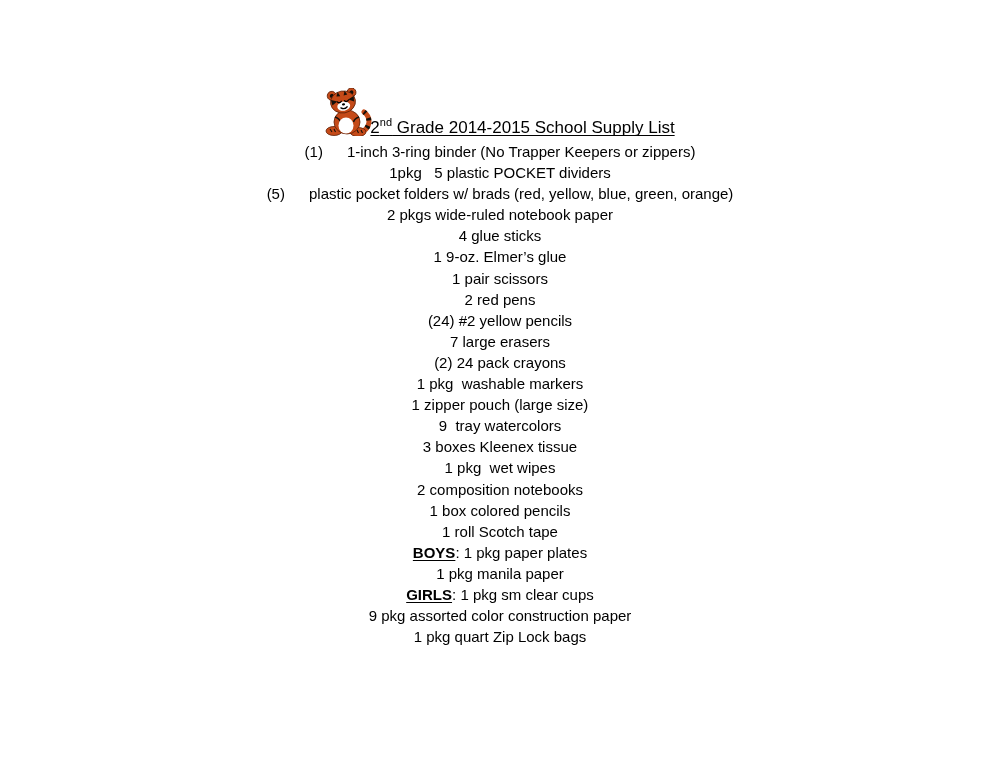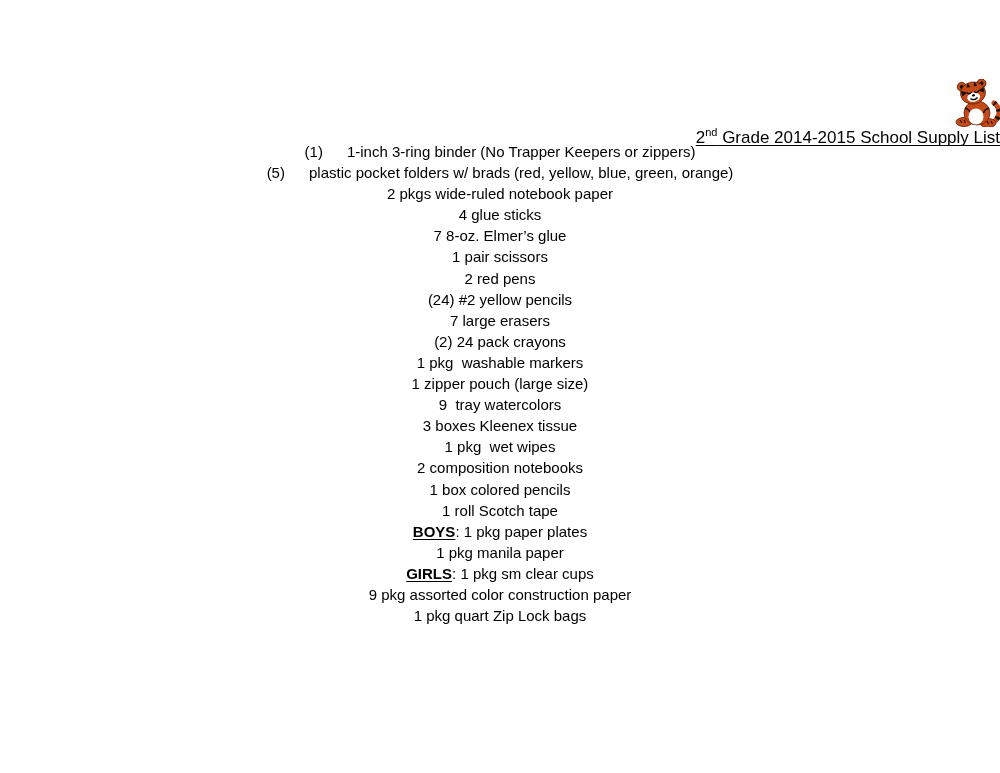--- a/index.html
+++ b/index.html
@@ -15,21 +15,20 @@
   .doc {
     position: absolute;
     inset: 0;
     padding-top: 88px;
   }
   .header-row {
     display: flex;
     justify-content: center;
     align-items: flex-end;
     height: 48px;
-    flex-direction: column;
   }
   .mascot {
     flex: 0 0 auto;
     margin-right: -2px;
     display: block;
   }
   .title {
     font-size: 17px;
     line-height: 1.1;
     position: relative;
@@ -99,28 +98,29 @@
         <ellipse cx="18.1" cy="16.4" rx="1.6" ry="1.1" fill="#000"></ellipse>
         <path d="M14.9 19.4 q3.2 2.7 6.4 0" stroke="#000" stroke-width="1.2" fill="none" stroke-linecap="round"></path>
       </g>
     </svg>
     <span class="title"><span>2</span><sup>nd</sup><span> Grade 2014-2015 School Supply List</span></span>
   </div>
 
   <div class="list" id="supply-list">
     <div class="list-item"><span class="count">(1)</span><span class="item-text">1-inch 3-ring binder (No Trapper Keepers or zippers)</span></div>
 
+    <div class="list-item"><span class="item-text">1pkg   5 plastic POCKET dividers</span></div>
 
     <div class="list-item"><span class="count">(5)</span><span class="item-text">plastic pocket folders w/ brads (red, yellow, blue, green, orange)</span></div>
 
     <div class="list-item"><span class="item-text">2 pkgs wide-ruled notebook paper</span></div>
 
     <div class="list-item"><span class="item-text">4 glue sticks</span></div>
 
-    <div class="list-item"><span class="item-text">7 8-oz. Elmer’s glue</span></div>
+    <div class="list-item"><span class="item-text">1 9-oz. Elmer’s glue</span></div>
 
     <div class="list-item"><span class="item-text">1 pair scissors</span></div>
 
     <div class="list-item"><span class="item-text">2 red pens</span></div>
 
     <div class="list-item"><span class="item-text">(24) #2 yellow pencils</span></div>
 
     <div class="list-item"><span class="item-text">7 large erasers</span></div>
 
     <div class="list-item"><span class="item-text">(2) 24 pack crayons</span></div>

